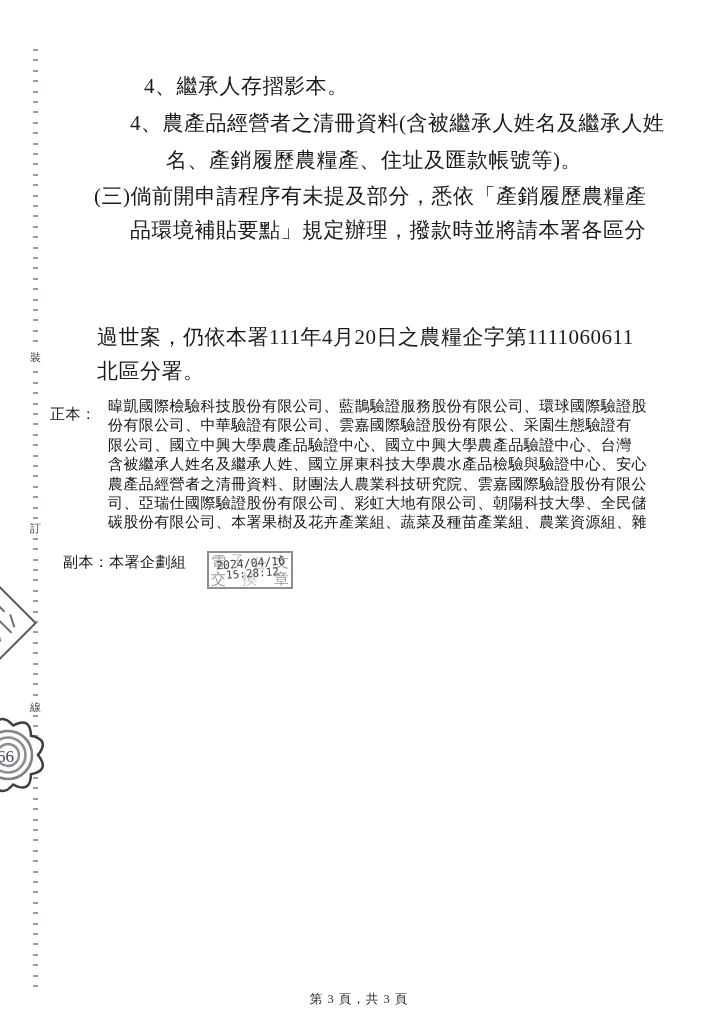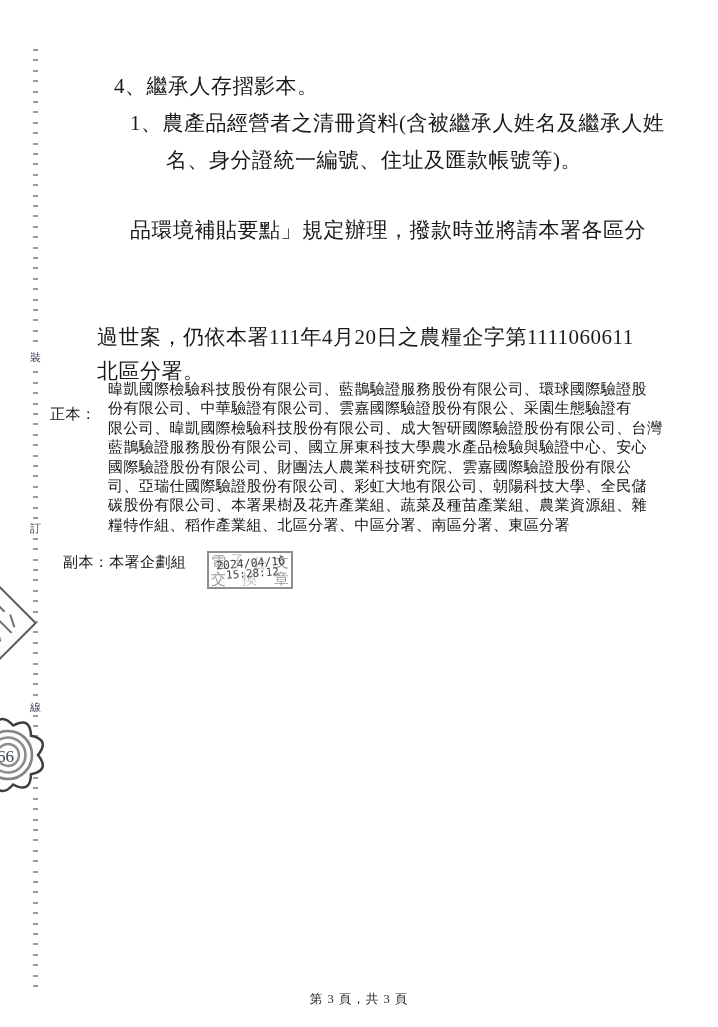--- a/index.html
+++ b/index.html
@@ -23,34 +23,34 @@
     font-size:11px;line-height:12px;text-align:center;
     color:#3e3e52;background:#fff;
   }
   .m0{top:351px}.m1{top:522px}.m2{top:701px}
 
   
   .big{
     position:absolute;white-space:nowrap;
     font-size:21px;line-height:24px;letter-spacing:0.5px;color:#191919;
   }
-  .bl0{left:114px;top:74px}
+  .bl0{left:144px;top:74px}
   .bl1{left:130px;top:111px}
   .bl2{left:166px;top:148px}
   .bl3{left:94px;top:184px}
   .bl4{left:130px;top:218px}
   .bl5{left:130px;top:253px}
   .bl6{left:62px;top:291px}
   .bl7{left:97px;top:325px}
   .bl8{left:97px;top:359px}
 
   
   .small{font-size:15px;letter-spacing:0.4px;color:#141414;}
   .dist-label{position:absolute;left:50px;top:397px;white-space:nowrap;margin-top:8px;}
-  .dist-lines{position:absolute;left:108px;top:380px;}
+  .dist-lines{position:absolute;left:108px;top:397px;}
   .dist-lines div{white-space:nowrap;height:19.4px;line-height:19.4px;}
   .copy-line{position:absolute;left:63px;top:553px;white-space:nowrap;font-family:Liberation Serif, serif;}
 
   
   .estamp{
     position:absolute;left:207px;top:551px;width:86px;height:38px;
     border:2px solid #8e8e8e;box-sizing:border-box;background:transparent;
   }
   .estamp .ch{
     position:absolute;font-size:15px;line-height:16px;color:#979797;
@@ -105,36 +105,36 @@
 
   <svg class="flower" width="78" height="80" viewBox="0 0 78 80">
     <path d="M68,39 Q80.3,54.4 61,58.3 Q60.5,78 43.2,68.5 Q30.2,83.3 23,65 Q3.5,67.9 9.8,49.3 Q-7,39 9.8,28.7 Q3.5,10.1 23,13 Q30.2,-5.3 43.2,9.5 Q60.5,0 61,19.7 Q80.3,23.6 68,39 Z" fill="#fdfdfd" stroke="#3e3e3e" stroke-width="2.5"></path>
     <circle cx="38" cy="39" r="24" fill="none" stroke="#838383" stroke-width="2.6"></circle>
     <circle cx="38" cy="39" r="17.5" fill="none" stroke="#8d8d8d" stroke-width="2.6"></circle>
     <circle cx="38" cy="39" r="11" fill="none" stroke="#8d8d8d" stroke-width="2.4"></circle>
     <text x="27" y="46" font-size="17" fill="#3c4354">66</text>
   </svg>
 
   <div class="big bl0">4、繼承人存摺影本。</div>
-  <div class="big bl1">1、農產品經營者之清冊資料(含被繼承人姓名及繼承人姓</div>
-  <div class="big bl2">名、身分證統一編號、住址及匯款帳號等)。</div>
+  <div class="big bl1">4、農產品經營者之清冊資料(含被繼承人姓名及繼承人姓</div>
+  <div class="big bl2">名、產銷履歷農糧產、住址及匯款帳號等)。</div>
+  <div class="big bl3">(三)倘前開申請程序有未提及部分，悉依「產銷履歷農糧產</div>
   <div class="big bl4">品環境補貼要點」規定辦理，撥款時並將請本署各區分</div>
   <div class="big bl7">過世案，仍依本署111年4月20日之農糧企字第1111060611</div>
   <div class="big bl8">北區分署。</div>
 
   <div class="small dist-label">正本：</div>
   <div class="small dist-lines">
     <div>暐凱國際檢驗科技股份有限公司、藍鵲驗證服務股份有限公司、環球國際驗證股</div>
     <div>份有限公司、中華驗證有限公司、雲嘉國際驗證股份有限公、采園生態驗證有</div>
-    <div>限公司、暐凱國際檢驗科技股份有限公司、成大智研國際驗證股份有限公司、台灣</div>
-    <div>藍鵲驗證服務股份有限公司、國立屏東科技大學農水產品檢驗與驗證中心、安心</div>
-    <div>國際驗證股份有限公司、財團法人農業科技研究院、雲嘉國際驗證股份有限公</div>
+    <div>限公司、國立中興大學農產品驗證中心、國立中興大學農產品驗證中心、台灣</div>
+    <div>含被繼承人姓名及繼承人姓、國立屏東科技大學農水產品檢驗與驗證中心、安心</div>
+    <div>農產品經營者之清冊資料、財團法人農業科技研究院、雲嘉國際驗證股份有限公</div>
     <div>司、亞瑞仕國際驗證股份有限公司、彩虹大地有限公司、朝陽科技大學、全民儲</div>
     <div>碳股份有限公司、本署果樹及花卉產業組、蔬菜及種苗產業組、農業資源組、雜</div>
-    <div>糧特作組、稻作產業組、北區分署、中區分署、南區分署、東區分署</div>
   </div>
 
   <div class="small copy-line">
     <span>副本：</span><span>本署企劃組</span>
   </div>
 
   <div class="estamp">
     <span class="ch c-tl">電</span>
     <span class="ch c-t2 faint">子</span>
     <span class="ch c-t3 faint">公</span>

